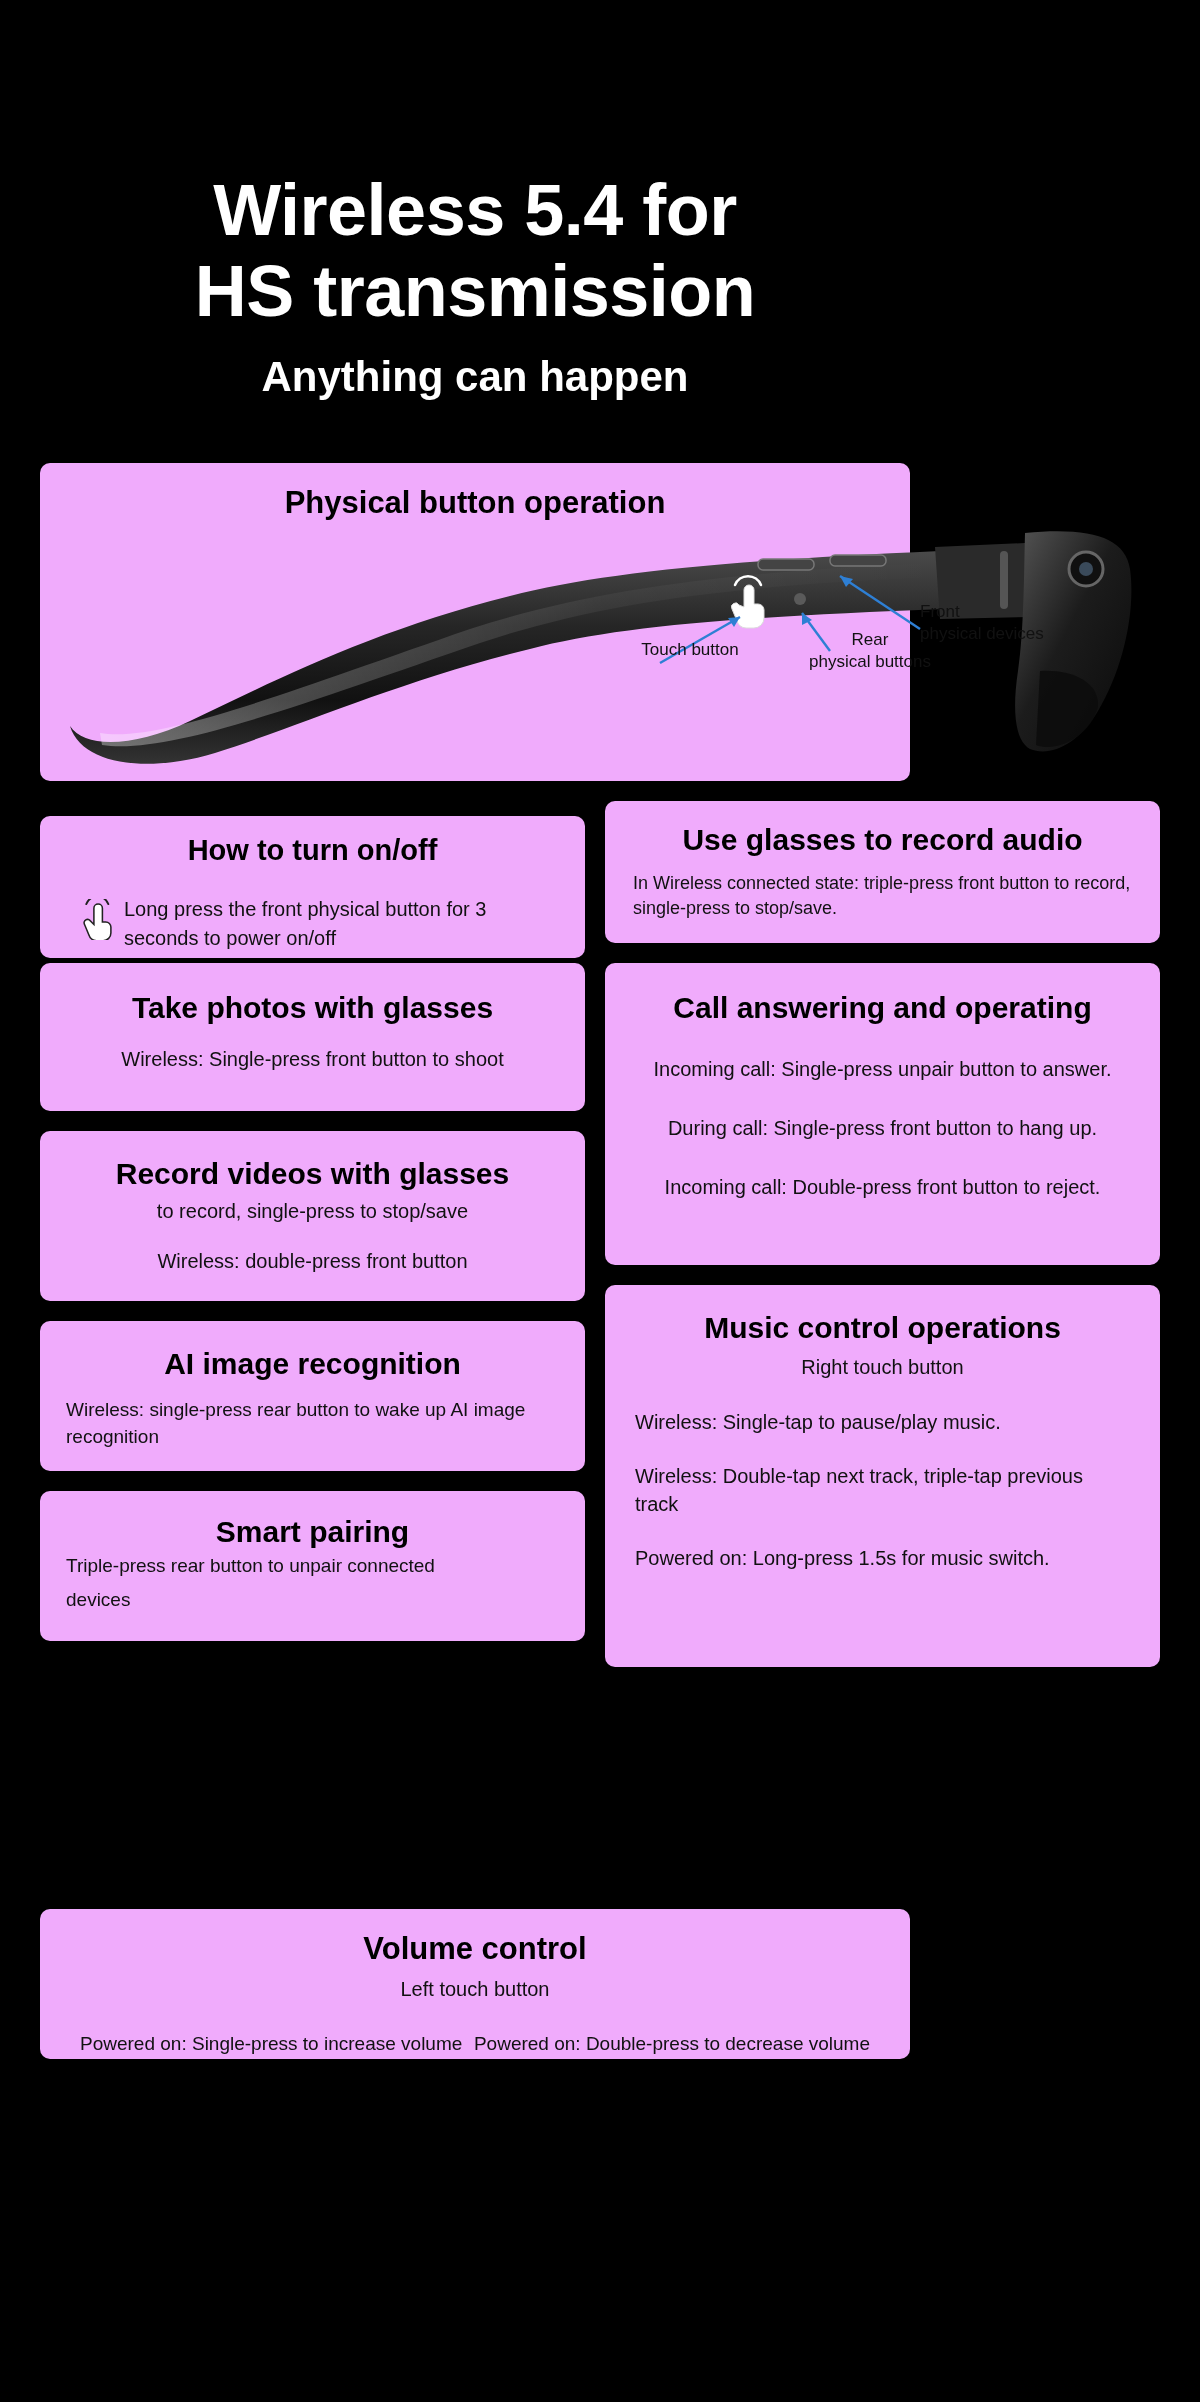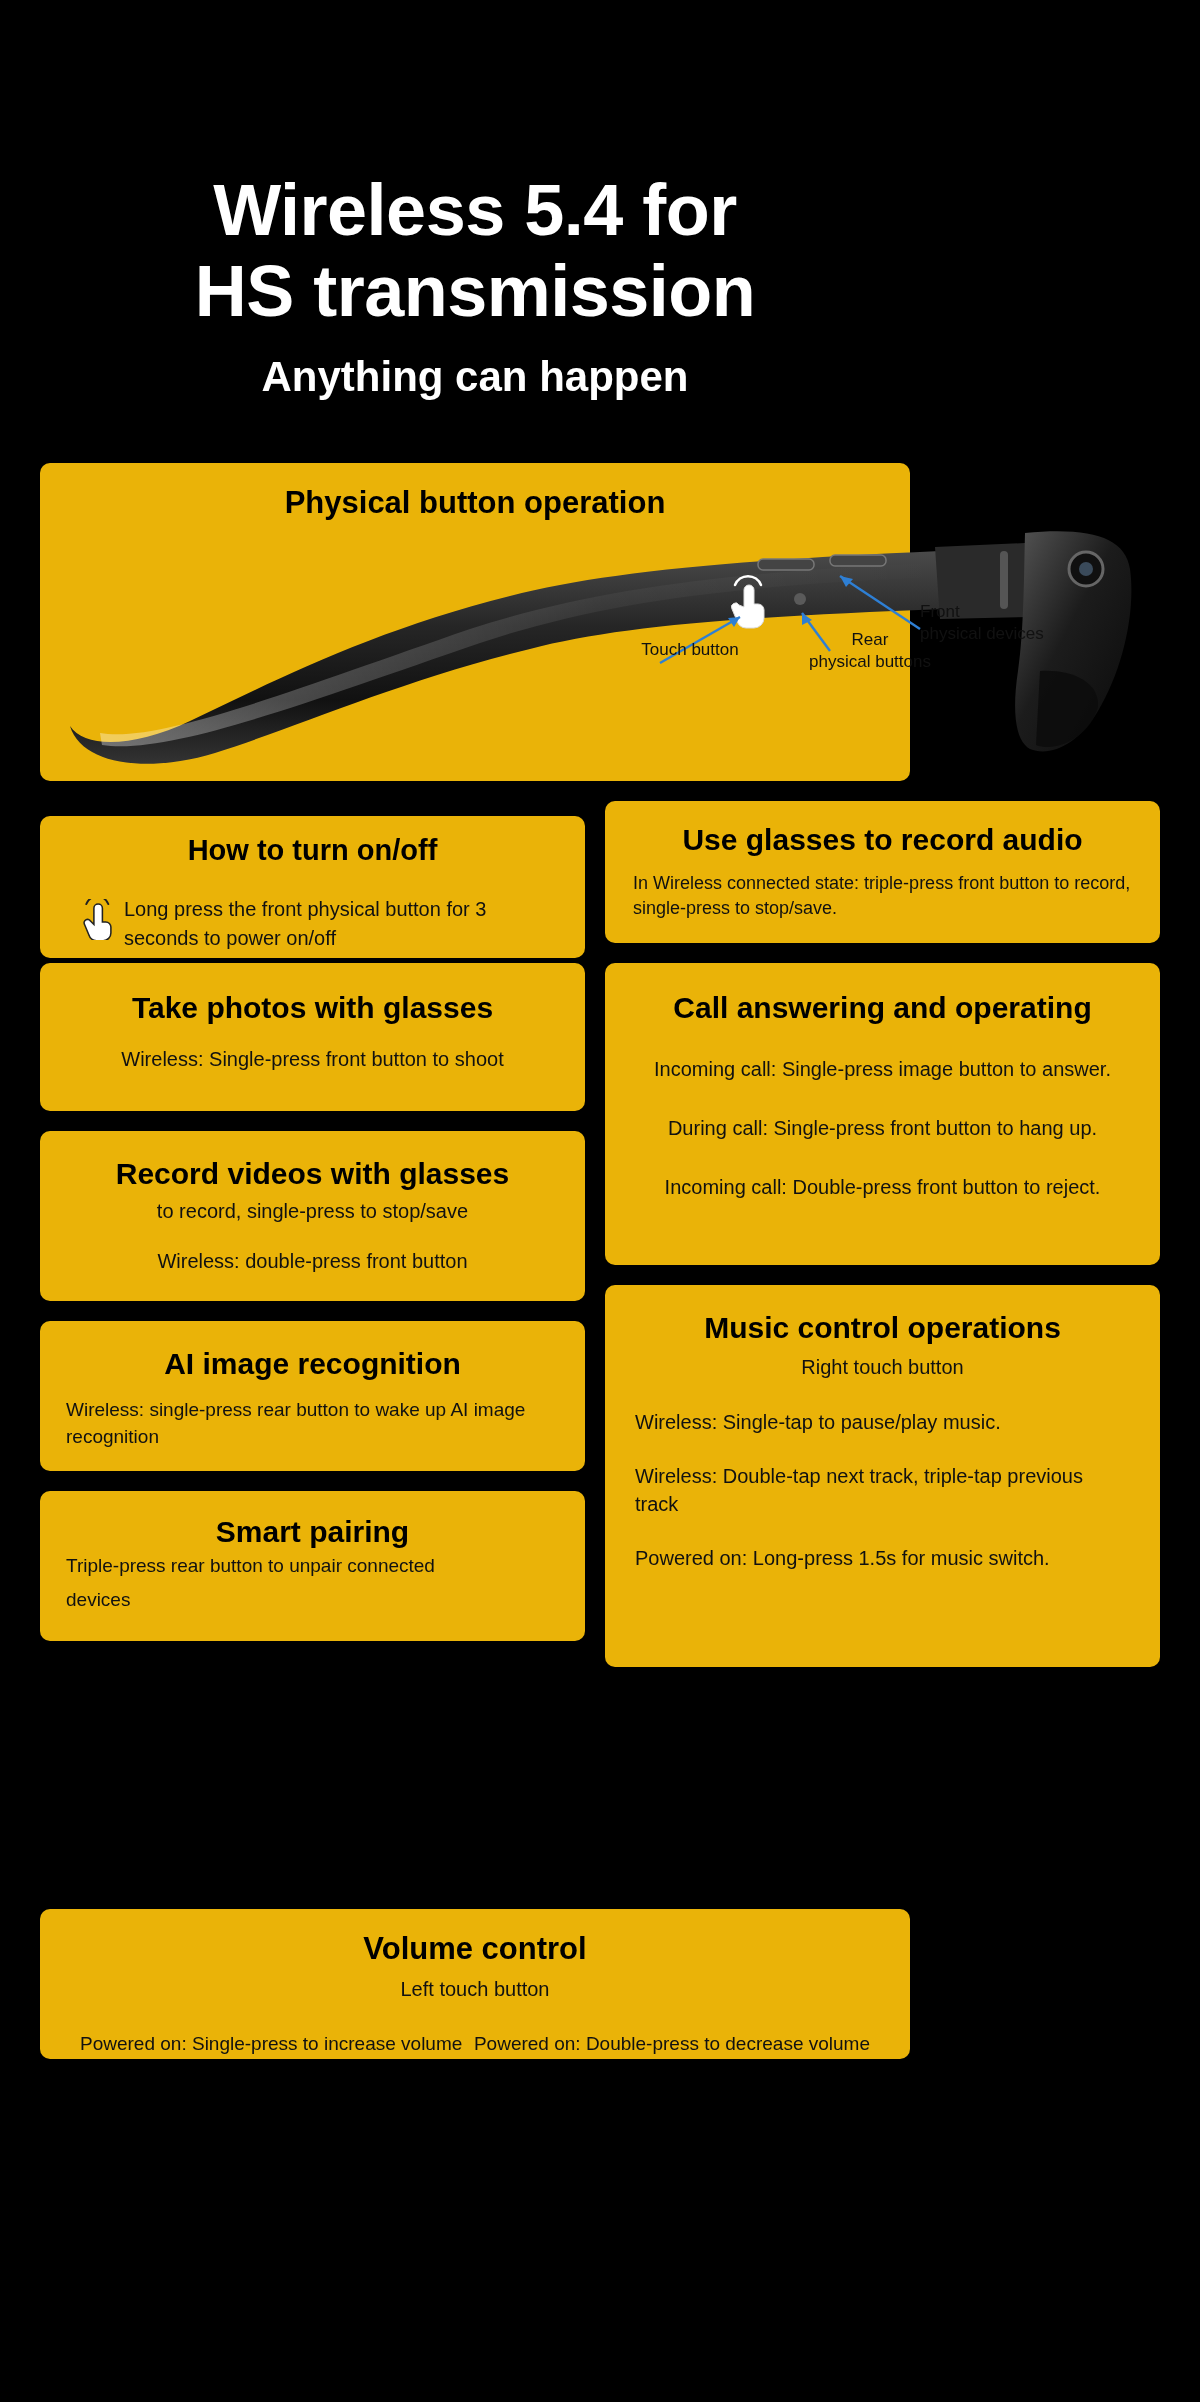--- a/index.html
+++ b/index.html
@@ -33,21 +33,21 @@
   }
   .hero-sub {
     color: #fff;
     font-size: 42px;
     font-weight: bold;
     margin-top: 22px;
   }
 
   
   .card {
-    background: #eab308;
+    background: #f0abfc;
     border-radius: 10px;
     position: relative;
   }
   .card h3 {
     font-size: 30px;
     font-weight: bold;
     color: #000;
     text-align: center;
   }
   .card p {
@@ -256,21 +256,21 @@
     <div class="col-right" style="top:0;">
       <div class="card c-audio">
         <h3>Use glasses to record audio</h3>
         <p>In Wireless connected state: triple-press front button to record, single-press to stop/save.</p>
       </div>
     </div>
 
     <div class="col-right" style="top:162px;">
       <div class="card c-call">
         <h3>Call answering and operating</h3>
-        <p>Incoming call: Single-press image button to answer.</p>
+        <p>Incoming call: Single-press unpair button to answer.</p>
         <p>During call: Single-press front button to hang up.</p>
         <p>Incoming call: Double-press front button to reject.</p>
       </div>
     </div>
 
     <div class="col-right" style="top:484px;">
       <div class="card c-music">
         <h3>Music control operations</h3>
         <p class="sub">Right touch button</p>
         <p class="row">Wireless: Single-tap to pause/play music.</p>

